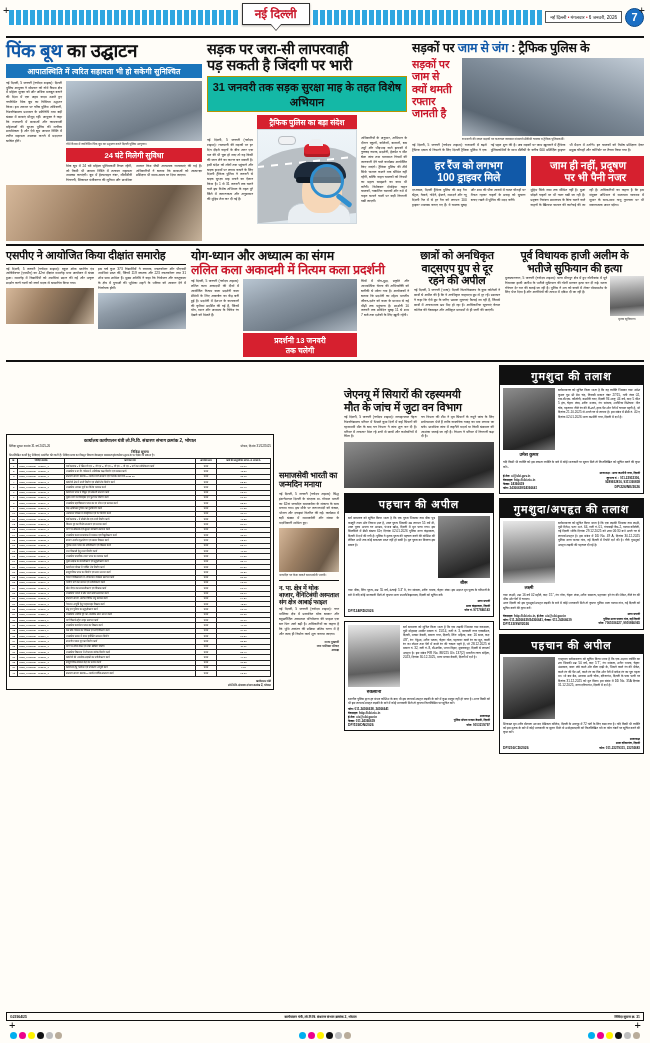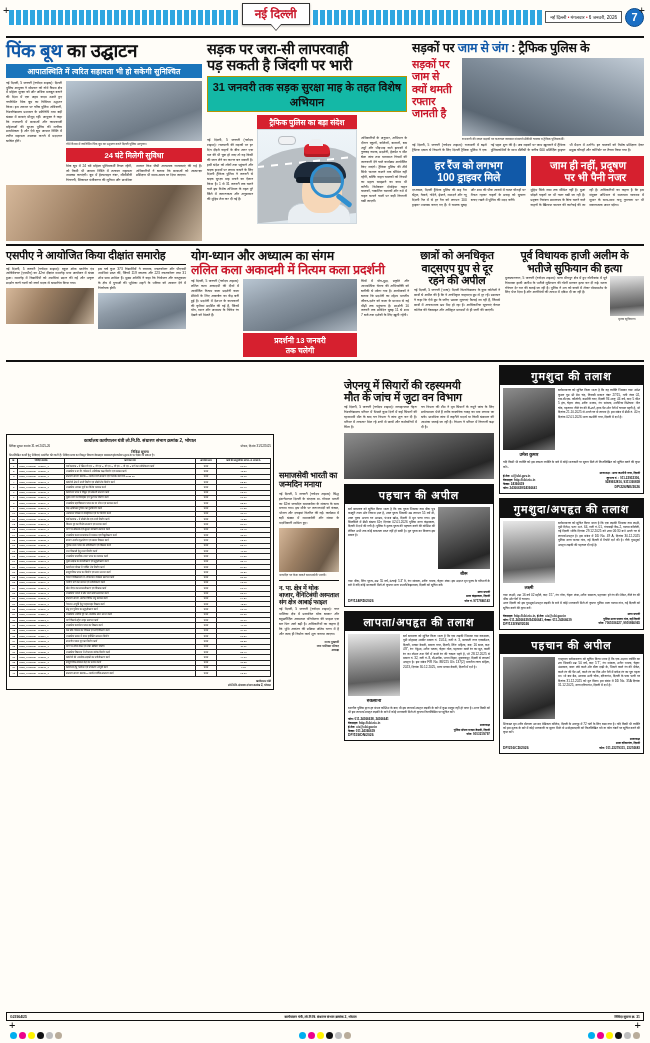--- a/index.html
+++ b/index.html
@@ -678,21 +678,20 @@
           <div class="dp">DP/124/RD/2026</div>
           <div class="right">
             <div>थाना प्रभारी</div>
             <div>थाना कंझावला, दिल्ली</div>
             <div>फोन नं. 9717846143</div>
           </div>
         </div>
       </div>
 
       <div class="ad">
-        <div class="ad-title">लापता/अपहृत की तलाश</div>
         <div class="ad-body">
           <div class="ad-photo">
             <div class="ph photo grey"></div>
             <div class="nm">रुकसाना</div>
           </div>
           <div class="ad-txt">सर्व साधारण को सूचित किया जाता है कि एक लड़की जिसका नाम रुकसाना, पुत्री मोहम्मद शब्बीर मकान नं. 15/14, गली नं. 3, सरस्वती नगर एक्सटेंशन, दिल्ली, मनसा केसरी, बवाना नगर, दिल्ली, लिंग: महिला, कद: 16 साल, कद: 4'8", रंग: गेहुंआ, शरीर: पतला, चेहरा: गोल, पहनावा: काले रंग का सूट, काली रंग का लोअर तथा पैरों में काले रंग की चप्पल पहने है, जो 28.12.2025 से मकान नं. 32, गली नं. 8, बी-ब्लॉक, जगत विहार, मुबारकपुर, दिल्ली से लापता/अपहृत है। इस संबंध FIR No. 88/225 U/s 137(2) भारतीय न्याय संहिता, 2023, दिनांक 30.12.2025, थाना मनसा केसरी, दिल्ली में दर्ज है।</div>
         </div>
         <div style="padding:0 3px;" class="ad-txt">स्थानीय पुलिस द्वारा हर संभव कोशिश के बाद भी इस लापता/अपहृत लड़की के बारे में कुछ मालूम नहीं हो पाया है। अगर किसी को भी इस लापता/अपहृत लड़की के बारे में कोई जानकारी मिले तो कृपया निम्नलिखित पर सूचित करें।</div>
         <div class="ad-foot">
           <div>

